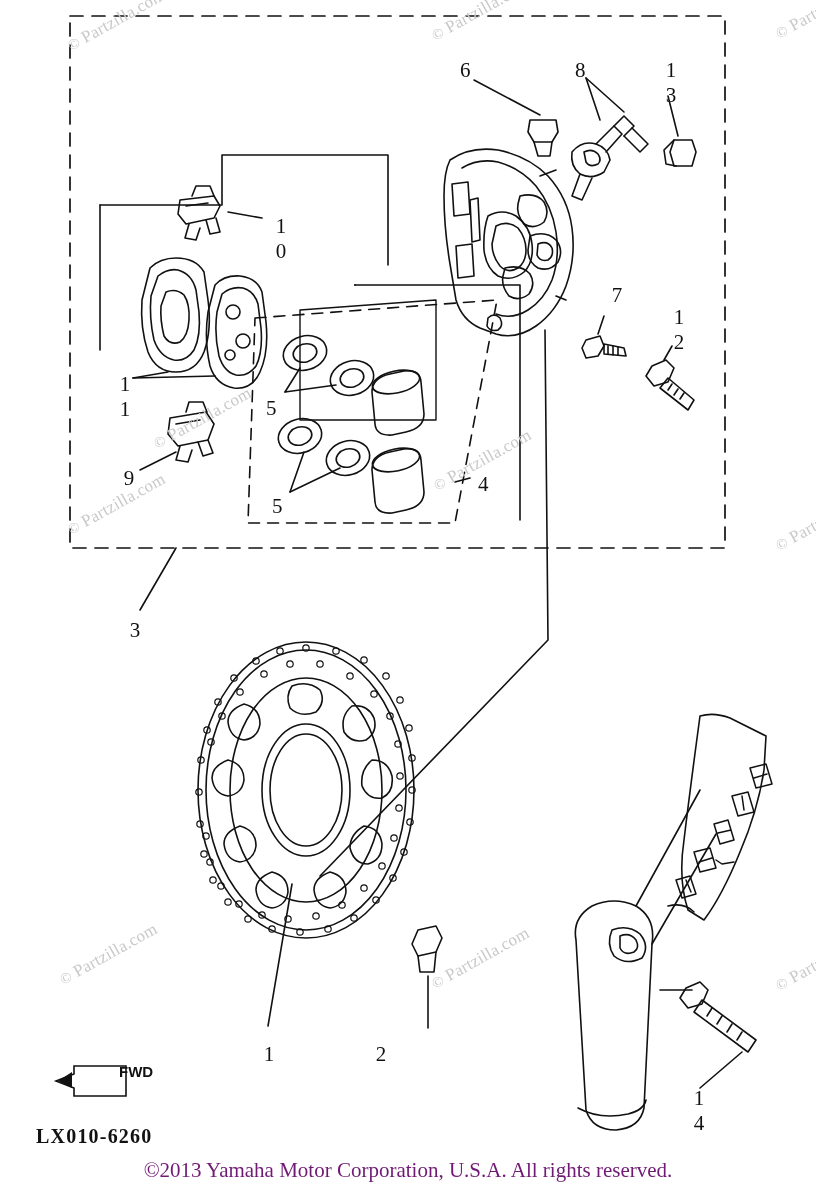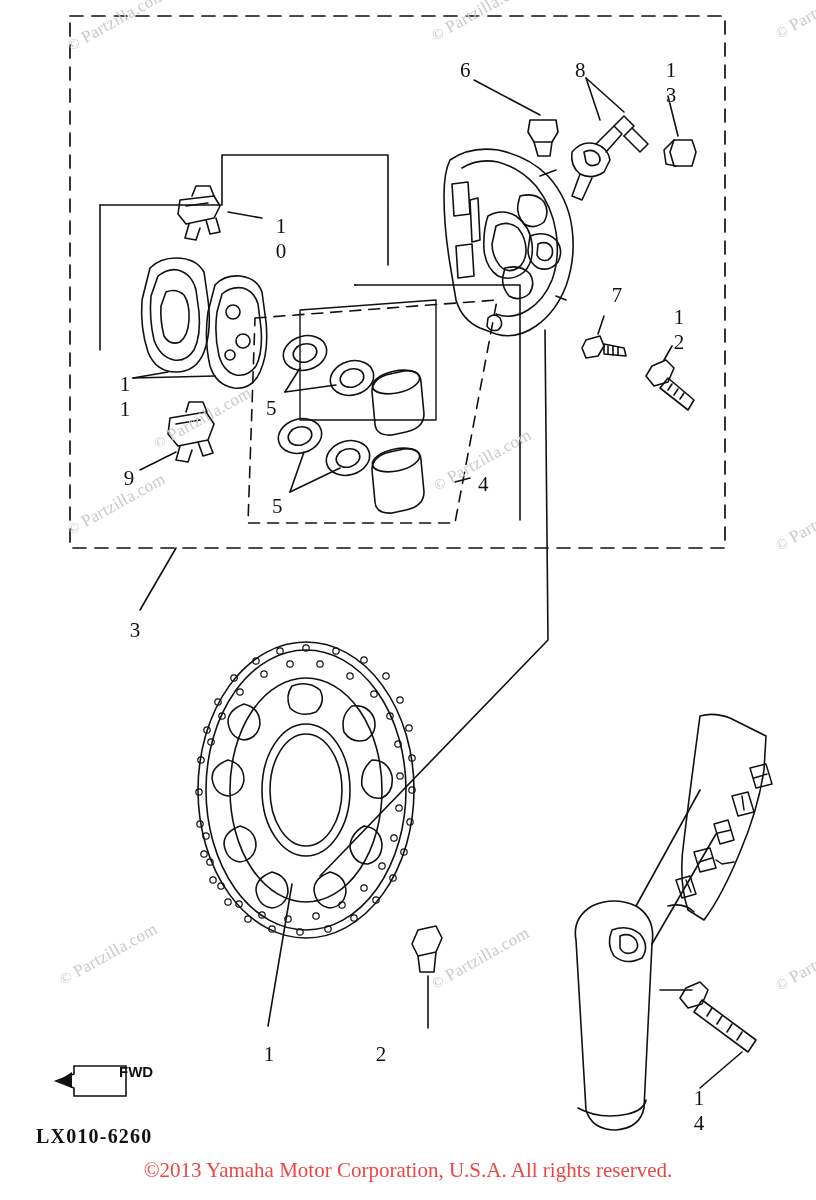--- a/index.html
+++ b/index.html
@@ -60,21 +60,21 @@
     font-weight: bold;
   }
   #copyright {
     position: absolute;
     left: 0;
     top: 1158px;
     width: 816px;
     text-align: center;
     font-family: "Liberation Serif", serif;
     font-size: 21px;
-    color: #ef4444;
+    color: #701a75;
   }
   #fwd-label {
     position: absolute;
     left: 52px;
     top: 1062px;
     width: 78px;
     height: 40px;
   }
   #fwd-label .txt {
     position: absolute;

